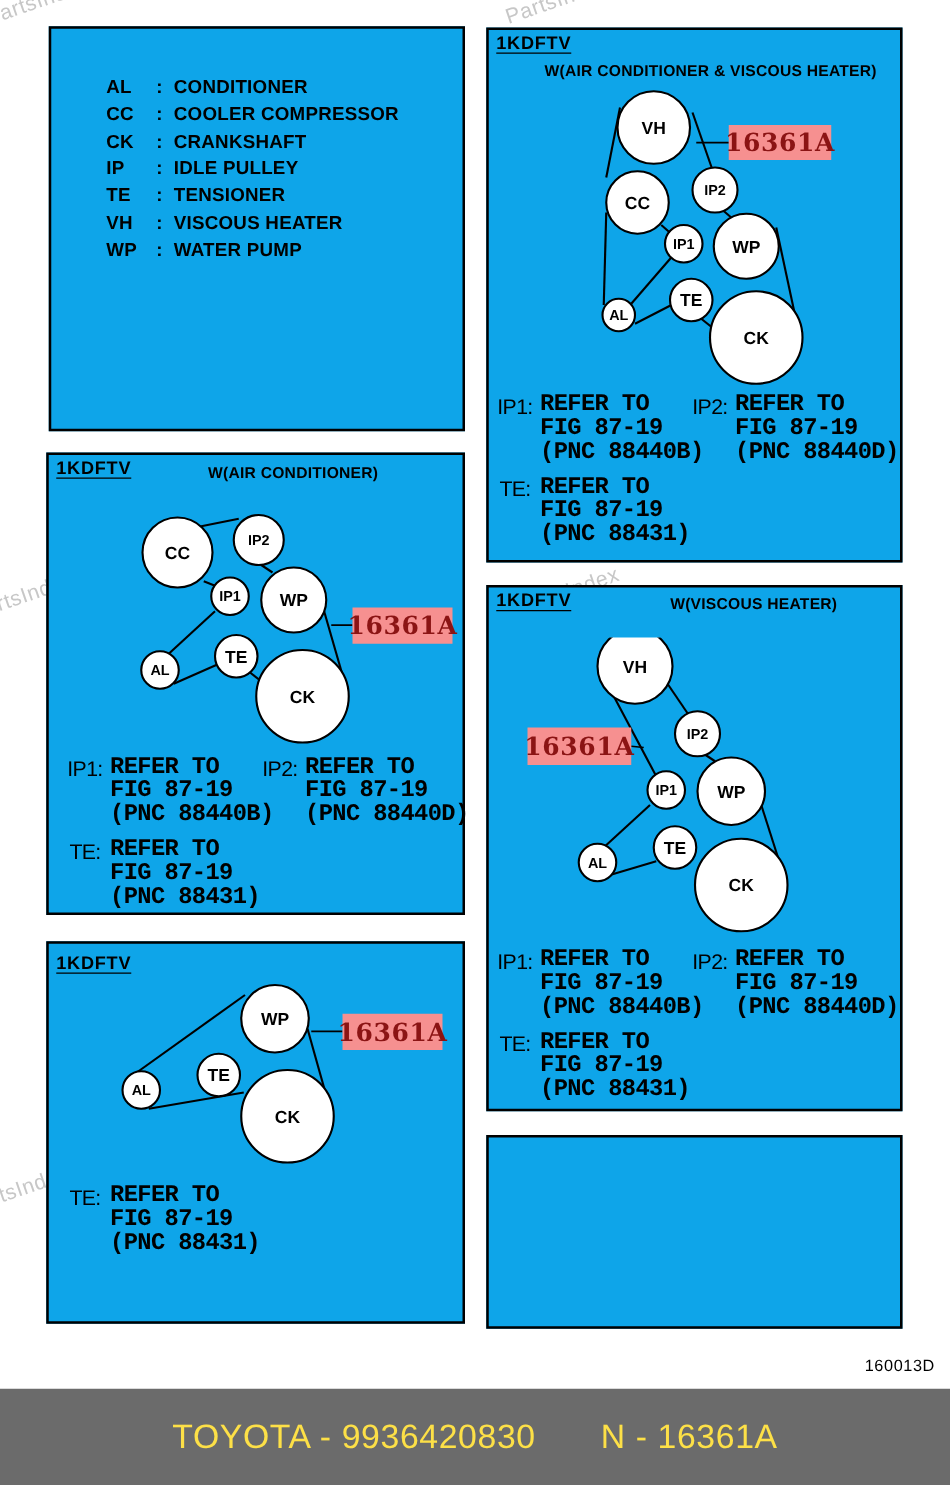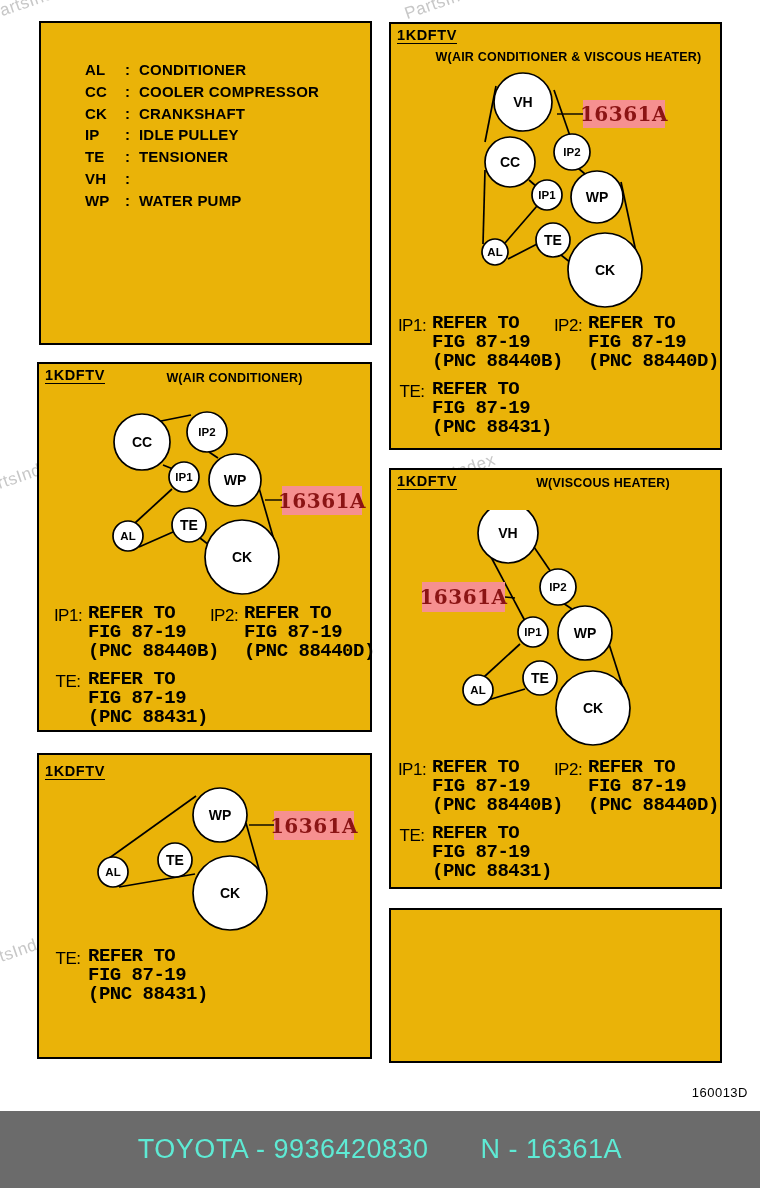--- a/index.html
+++ b/index.html
@@ -1,18 +1,18 @@
 <!DOCTYPE html>
 <html><head>
 <meta charset="utf-8">
 <style>
   html,body { margin:0; padding:0; background:#fff; }
   .page { position:relative; width:760px; height:1188px; background:#ffffff; overflow:hidden;
           font-family:"Liberation Sans", sans-serif; color:#000; }
-  .panel { position:absolute; border:2px solid #000; background:#eab308; box-sizing:border-box; }
+  .panel { position:absolute; border:2px solid #000; background:#0ea5e9; box-sizing:border-box; }
   .panel-legend   { left:39px;  top:21px;  width:333px; height:324px; }
   .panel-ml       { left:37px;  top:362px; width:335px; height:370px; }
   .panel-bl       { left:37px;  top:753px; width:335px; height:306px; }
   .panel-tr       { left:389px; top:22px;  width:333px; height:428px; }
   .panel-mr       { left:389px; top:468px; width:333px; height:421px; }
   .panel-br       { left:389px; top:908px; width:333px; height:155px; }
 
   .code { position:absolute; left:6px; top:3px; font-weight:bold; font-size:14.5px;
           letter-spacing:0.6px; text-decoration:underline; text-underline-offset:3px; }
   .panel-bl .code { top:8px; }
@@ -43,21 +43,21 @@
 
   .legend-list { position:absolute; left:44px; top:36px; font-weight:bold; font-size:15px; }
   .legend-row { display:grid; grid-template-columns:40px 14px auto; line-height:21.8px;
                 letter-spacing:0.2px; white-space:nowrap; }
 
   .figure-code { position:absolute; right:12px; top:1085px; font-weight:normal; font-size:13px;
                  letter-spacing:0.5px; }
 
   .footer { position:absolute; left:0; right:0; top:1111px; height:77px;
             display:flex; align-items:center; justify-content:center; gap:52px;
-            color:#5eead4; font-size:27px; letter-spacing:0.5px; }
+            color:#fde047; font-size:27px; letter-spacing:0.5px; }
 
   .watermark { position:absolute; font-size:17px; letter-spacing:0.5px; color:#c7c7c7;
                transform:rotate(-19deg); transform-origin:left top; white-space:nowrap;
                pointer-events:none; }
   .wm-1 { left:-14px; top:6px; }
   .wm-2 { left:402px; top:5px; }
   .wm-3 { left:-26px; top:482px; }
   .wm-4 { left:410px; top:478px; }
   .wm-5 { left:-30px; top:957px; }
   .wm-6 { left:413px; top:954px; }
@@ -97,20 +97,21 @@
           <span>IDLE PULLEY</span>
         </div>
         <div class="legend-row">
           <span>TE</span>
           <span>:</span>
           <span>TENSIONER</span>
         </div>
         <div class="legend-row">
           <span>VH</span>
           <span>:</span>
+          <span>VISCOUS HEATER</span>
         </div>
         <div class="legend-row">
           <span>WP</span>
           <span>:</span>
           <span>WATER PUMP</span>
         </div>
       </div>
   </div>
 
   <div class="panel panel-tr">

